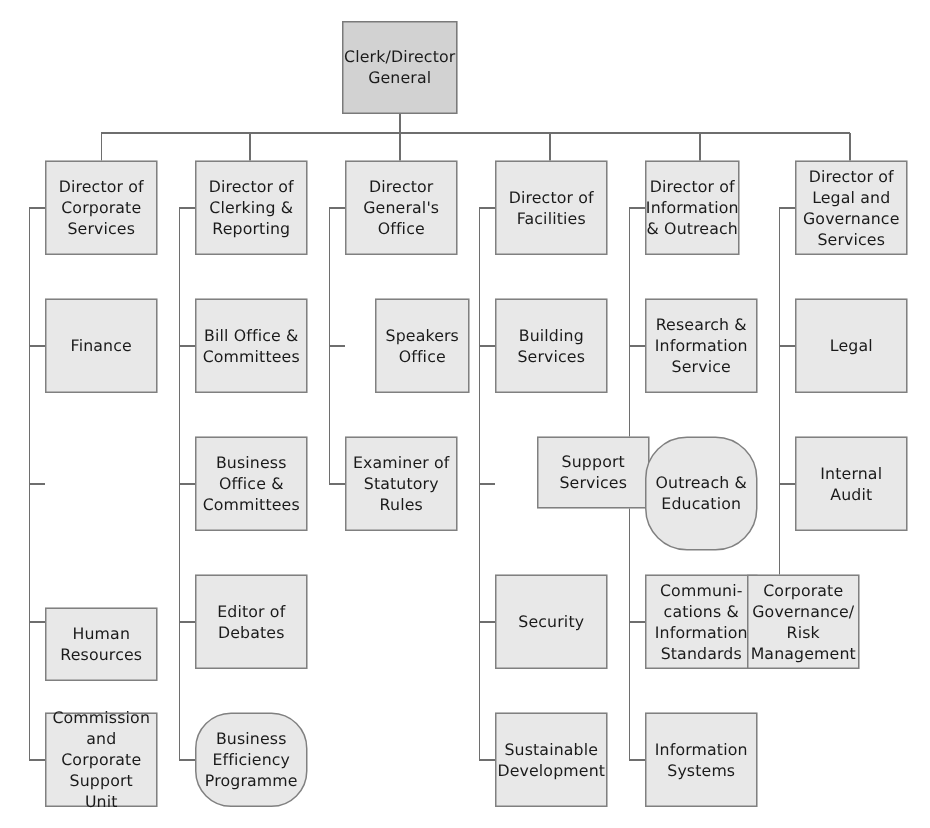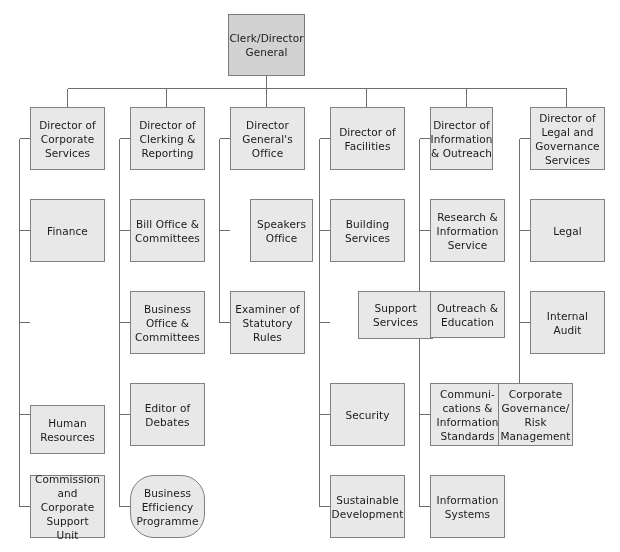--- a/index.html
+++ b/index.html
@@ -139,21 +139,21 @@
   <div class="node" style="left:230px; top:291px; width:75px; height:63px;">Examiner of Statutory Rules</div>
 
   <div class="node director" style="left:330px; top:107px; width:75px; height:63px;">Director of Facilities</div>
   <div class="node" style="left:330px; top:199px; width:75px; height:63px;">Building Services</div>
   <div class="node" style="left:330px; top:291px; width:75px; height:48px;margin-left:28px;">Support Services</div>
   <div class="node" style="left:330px; top:383px; width:75px; height:63px;">Security</div>
   <div class="node" style="left:330px; top:475px; width:75px; height:63px;">Sustainable Development</div>
 
   <div class="node director" style="left:430px; top:107px; width:63px; height:63px;">Director of Information &amp; Outreach</div>
   <div class="node" style="left:430px; top:199px; width:75px; height:63px;">Research &amp; Information Service</div>
-  <div class="node" style="left:430px; top:291px; width:75px; height:47px;">Outreach &amp; Education</div>
+  <div class="node" style="left:430px; top:291px; width:75px; height:76px;border-radius:28px;">Outreach &amp; Education</div>
   <div class="node" style="left:430px; top:383px; width:75px; height:63px;">Communi-
 cations &amp; Information Standards</div>
   <div class="node" style="left:430px; top:475px; width:75px; height:63px;">Information Systems</div>
 
   <div class="node director" style="left:530px; top:107px; width:75px; height:63px;">Director of Legal and Governance Services</div>
   <div class="node" style="left:530px; top:199px; width:75px; height:63px;">Legal</div>
   <div class="node" style="left:530px; top:291px; width:75px; height:63px;">Internal Audit</div>
   <div class="node" style="left:498px; top:383px; width:75px; height:63px;">Corporate Governance/ Risk Management</div>
 
 </div>

